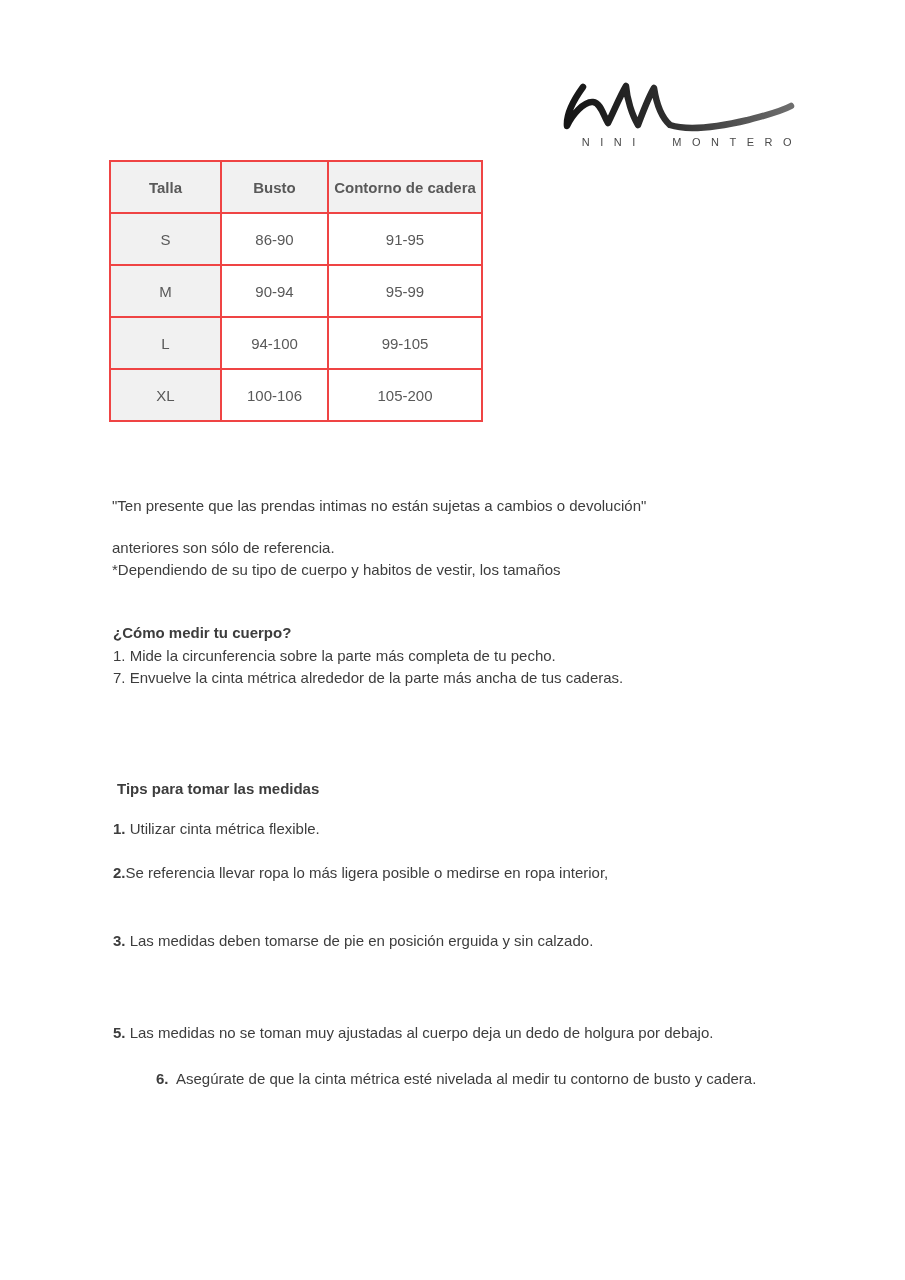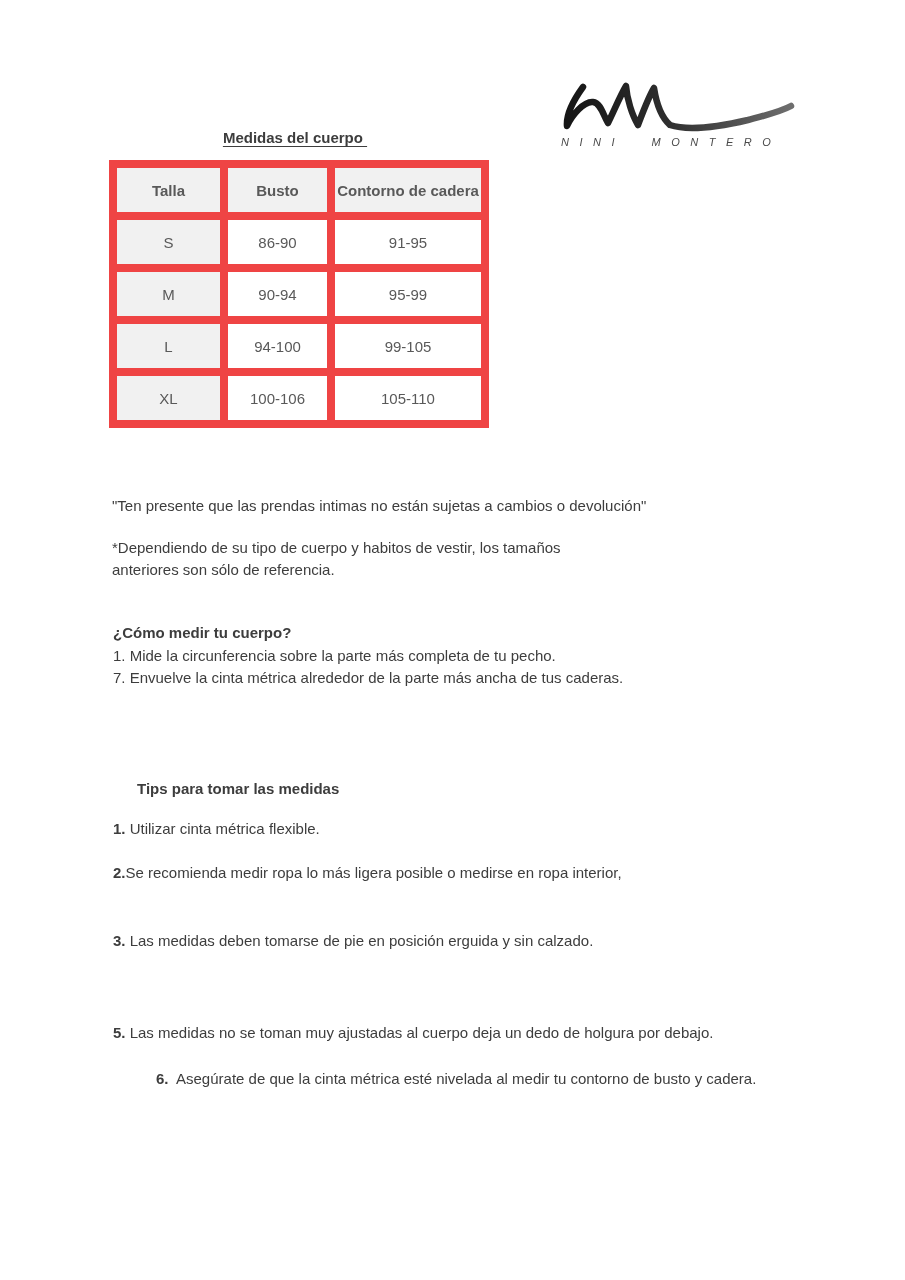--- a/index.html
+++ b/index.html
@@ -25,22 +25,21 @@
   .doc-title span {
     text-decoration: underline;
     text-underline-offset: 3px;
     white-space: pre-wrap;
   }
 
   
   .logo {
     position: absolute;
     top: 82px; left: 557px; width: 245px;
-    text-align: left;
-    font-style: italic;
+    text-align: right;
   }
   .logo svg { display: block; }
   .brand-name {
     margin-top: 2px;
     font-size: 11px;
     letter-spacing: 10.5px;
     word-spacing: 13px;
     color: #4a4a4a;
     white-space: nowrap;
     text-indent: 4px;
@@ -50,55 +49,52 @@
   .size-table {
     position: absolute;
     top: 160px; left: 109px;
     border-collapse: collapse;
     table-layout: fixed;
     width: 372px;
     font-size: 15px;
     color: #595959;
   }
   .size-table th, .size-table td {
-    border: 8px solid #ef4444;
+    border: 2px solid #ef4444;
     height: 52px;
     text-align: center;
     vertical-align: middle;
     background: #ffffff;
   }
   .size-table th { font-weight: bold; background: #f1f1f1; }
   .size-table td.shaded { background: #f1f1f1; }
 
   
   .textline { position: absolute; font-size: 15px; color: #3d3d3d; line-height: 22px; }
   .quote      { top: 495px; left: 112px; }
   .disclaimer { top: 537px; left: 112px; }
   .howto-head { top: 622px; left: 113px; width: 556px; text-align: left; font-weight: bold; }
   .step1 { top: 645px; left: 113px; }
   .step2 { top: 667px; left: 113px; }
-  .tips-head { top: 778px; left: 117px; font-weight: bold; margin-left: 20px; }
+  .tips-head { top: 778px; left: 117px; font-weight: bold; }
   .tip { position: absolute; left: 113px; font-size: 15px; color: #3d3d3d; line-height: 22px; }
   .tip-1 { top: 818px; text-align: center; }
   .tip-2 { top: 862px; }
   .tip-3 { top: 930px; }
   .tip-4 { top: 976px; }
   .tip-5 { top: 1022px; text-align: right; }
   .tip-6 { top: 1068px; margin-left: 43px; }
   .tip b { font-weight: bold; }
   .tip .tip-text { white-space: pre-wrap; }
 </style>
 </head>
 <body>
 
 <div class="page">
 
-  <div class="doc-title">
-    <span>Medidas del cuerpo </span>
-  </div>
 
   <div class="logo">
     <svg width="245" height="52" viewBox="0 0 245 52">
       <defs>
         <linearGradient id="nmg" x1="0" y1="0" x2="1" y2="0">
           <stop offset="0" stop-color="#161616"></stop>
           <stop offset="0.45" stop-color="#2e2e2e"></stop>
           <stop offset="1" stop-color="#6e6e6e"></stop>
         </linearGradient>
       </defs>
@@ -139,44 +135,44 @@
         <td>95-99</td>
       </tr>
       <tr>
         <td class="shaded">L</td>
         <td>94-100</td>
         <td>99-105</td>
       </tr>
       <tr>
         <td class="shaded">XL</td>
         <td>100-106</td>
-        <td>105-110</td>
+        <td>105-200</td>
       </tr>
     </tbody>
   </table>
 
   <div class="textline quote">"Ten presente que las prendas intimas no están sujetas a cambios o devolución"</div>
 
   <div class="textline disclaimer">
+    <div>anteriores son sólo de referencia.</div>
     <div>*Dependiendo de su tipo de cuerpo y habitos de vestir, los tamaños</div>
-    <div>anteriores son sólo de referencia.</div>
   </div>
 
   <div class="textline howto-head">¿Cómo medir tu cuerpo?</div>
   <div class="textline step1">1. Mide la circunferencia sobre la parte más completa de tu pecho.</div>
   <div class="textline step2">7. Envuelve la cinta métrica alrededor de la parte más ancha de tus caderas.</div>
 
   <div class="textline tips-head">Tips para tomar las medidas</div>
 
   <div class="tip tip-1">
     <b>1.</b><span class="tip-text"> Utilizar cinta métrica flexible.</span>
   </div>
 
   <div class="tip tip-2">
-    <div><b>2.</b><span class="tip-text">Se recomienda medir ropa lo más ligera posible o medirse en ropa interior,</span></div>
+    <div><b>2.</b><span class="tip-text">Se referencia llevar ropa lo más ligera posible o medirse en ropa interior,</span></div>
   </div>
 
   <div class="tip tip-3">
     <b>3.</b><span class="tip-text"> Las medidas deben tomarse de pie en posición erguida y sin calzado.</span>
   </div>
 
 
   <div class="tip tip-5">
     <b>5.</b><span class="tip-text"> Las medidas no se toman muy ajustadas al cuerpo deja un dedo de holgura por debajo.</span>
   </div>

